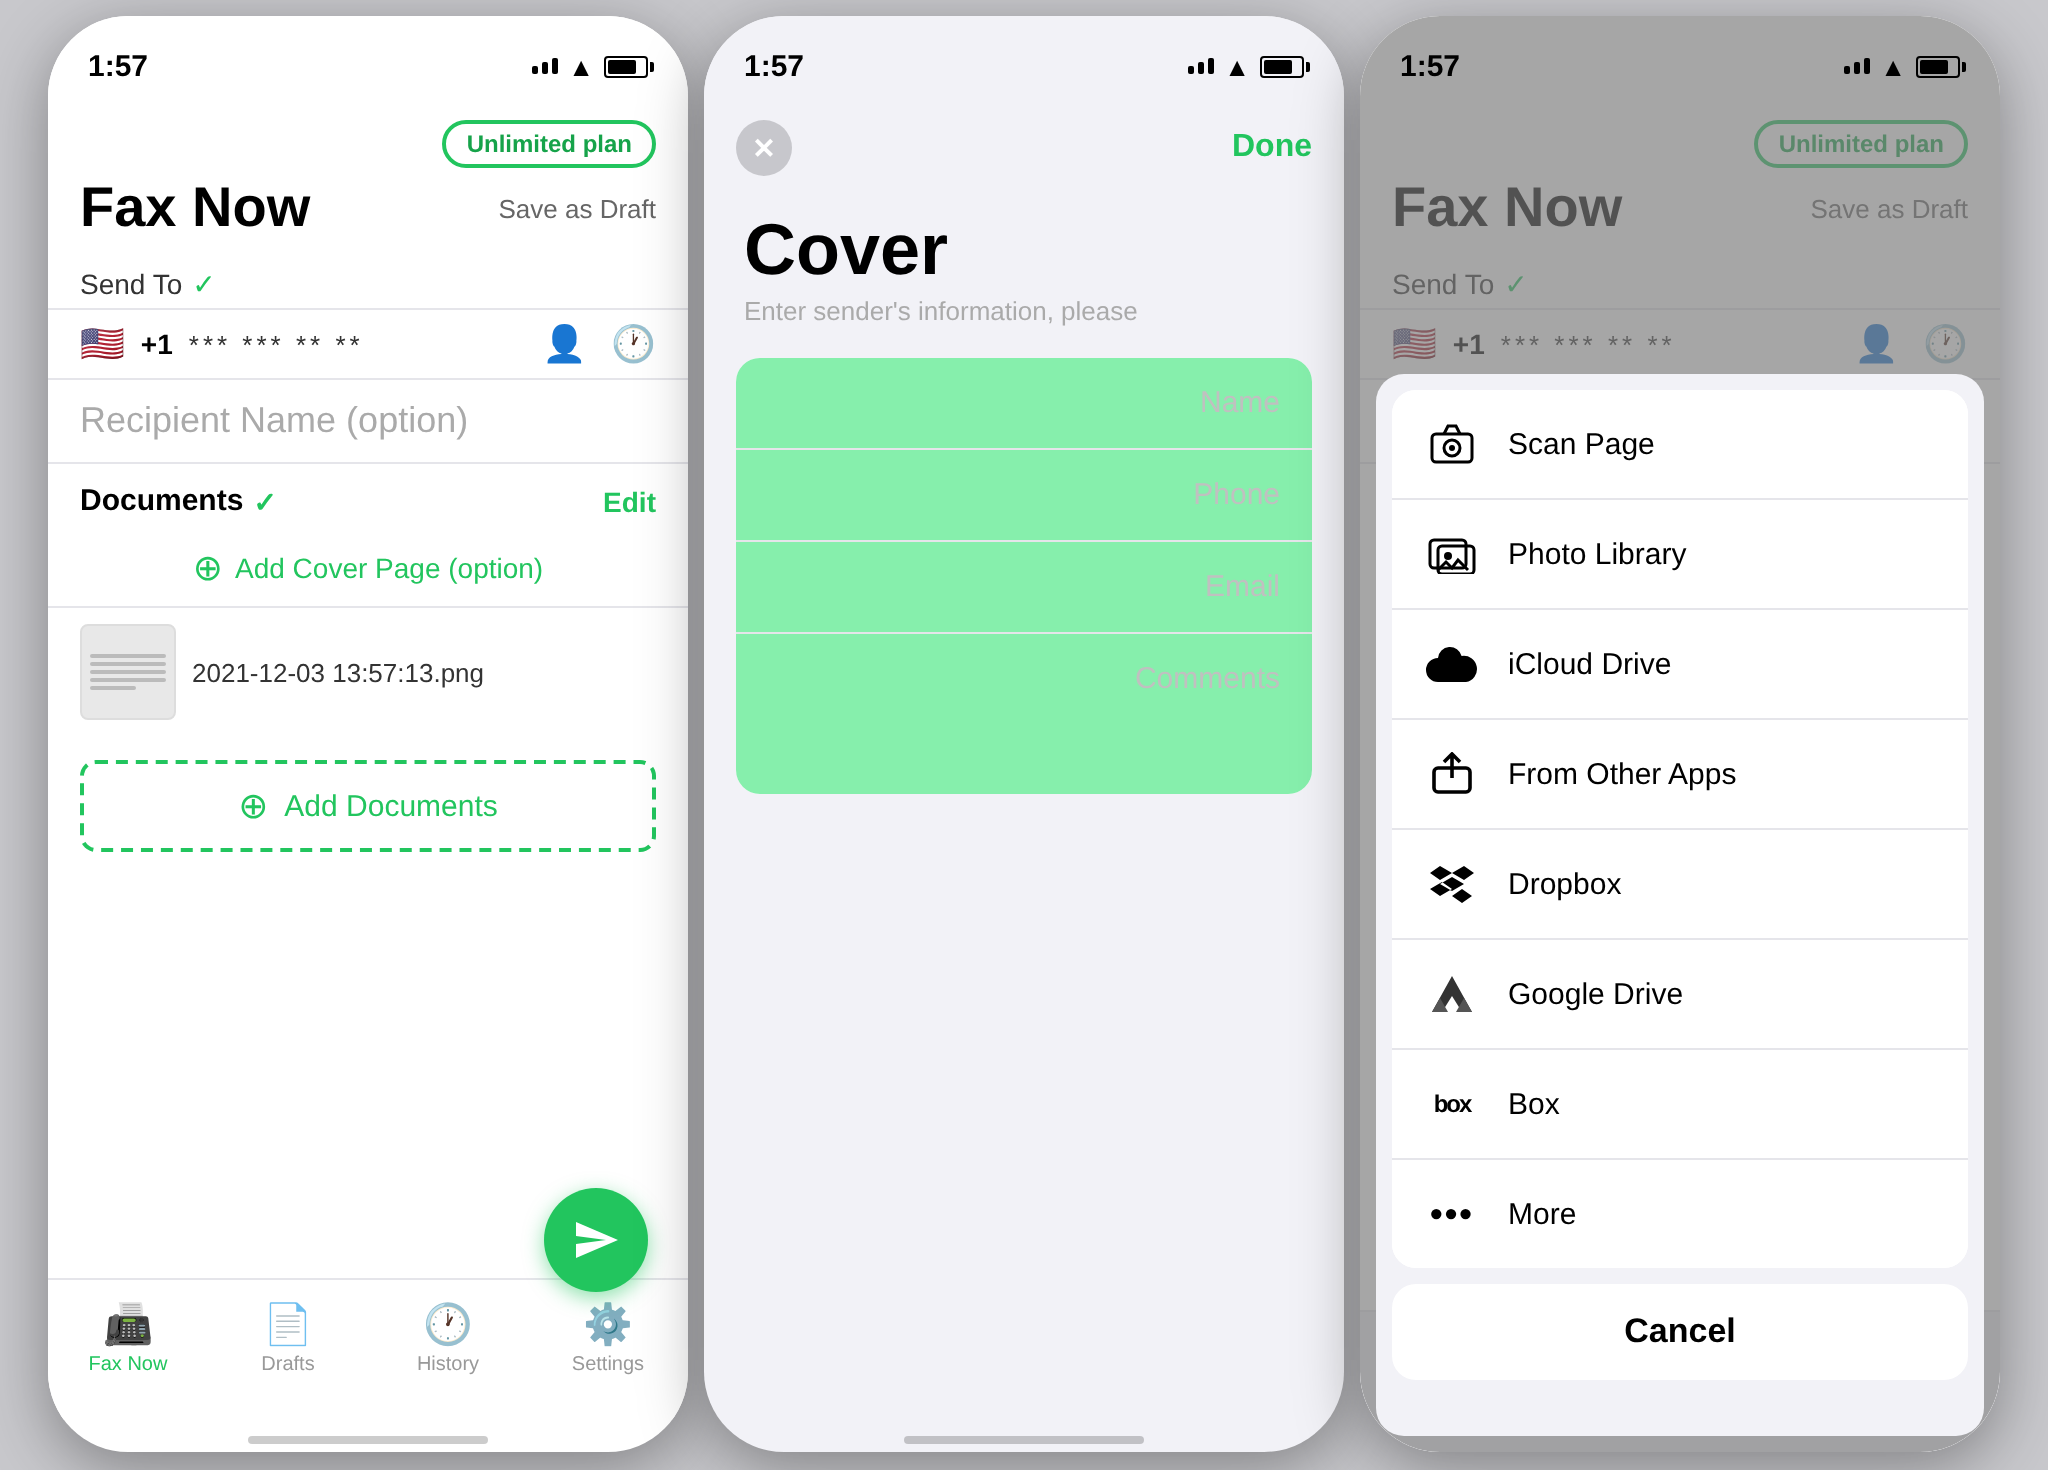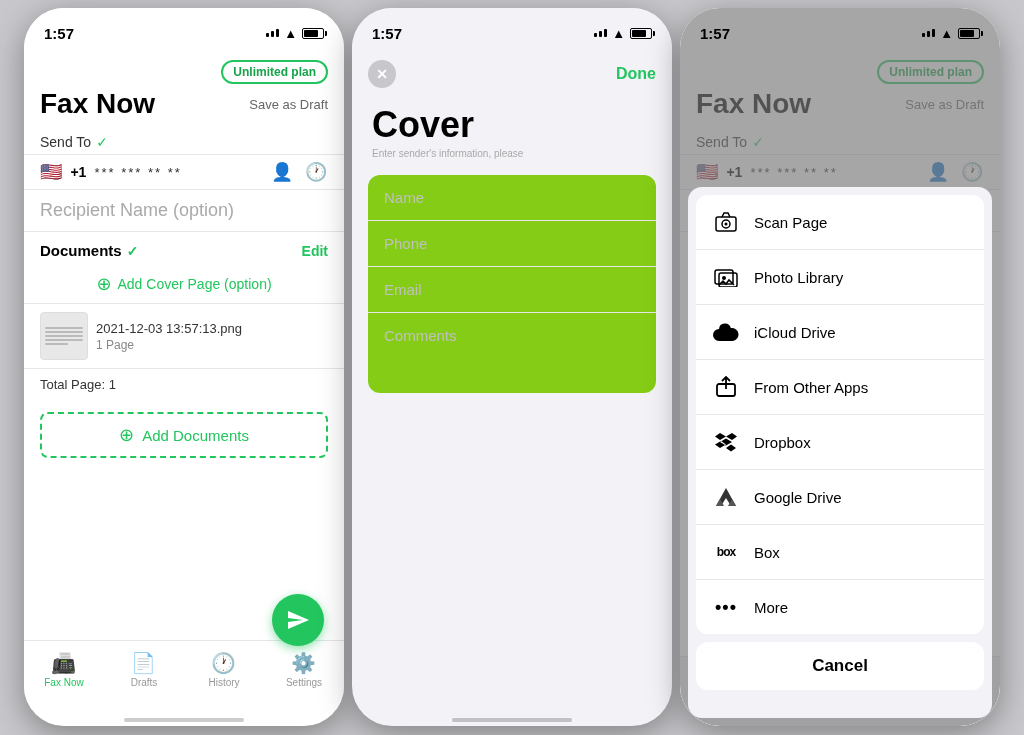--- a/index.html
+++ b/index.html
@@ -260,40 +260,41 @@
       background: #c7c7cc; display: flex; align-items: center; justify-content: center;
       cursor: pointer; font-size: 14px; color: #fff; font-weight: 700;
     }
     .done-btn {
       font-size: 16px; color: #22c55e; font-weight: 600; background: none; border: none; cursor: pointer;
     }
     .cover-title {
       font-size: 36px; font-weight: 800; padding: 4px 20px 2px;
     }
     .cover-subtitle {
-      font-size: 10px; color: #aaa; padding: 0 20px 16px;
+      font-size: 13px; color: #aaa; padding: 0 20px 16px;
     }
     .cover-form {
       display: flex;
       flex-direction: column;
       gap: 0;
       margin: 0 16px;
       background: #fff;
       border-radius: 12px;
       overflow: hidden;
     }
     .cover-input {
       padding: 14px 16px;
       border: none;
       border-bottom: 1px solid #e5e5ea;
       font-size: 15px;
       color: #333;
-      background: #84cc16;
+      background: #86efac;
       outline: none;
       width: 100%;
+      text-align: right;
     }
     .cover-input:last-child { border-bottom: none; }
     .cover-input::placeholder { color: #c0c0c0; }
     .cover-comments {
       min-height: 80px;
       resize: none;
       font-family: inherit;
     }
     .home-indicator {
       width: 120px; height: 4px; background: #000; border-radius: 2px;
@@ -434,25 +435,23 @@
           <div class="doc-thumbnail-lines">
             <div class="doc-line"></div>
             <div class="doc-line"></div>
             <div class="doc-line"></div>
             <div class="doc-line"></div>
             <div class="doc-line" style="width:60%"></div>
           </div>
         </div>
         <div class="doc-info">
           <div class="doc-name">2021-12-03 13:57:13.png</div>
-          <div class="doc-pages">1 Page</div>
-        </div>
-      </div>
-
-      <div class="total-pages">Total Page: 1</div>
+        </div>
+      </div>
+
 
       <button class="add-docs-btn">
         <span style="font-size:18px;">⊕</span>
         <span>Add Documents</span>
       </button>
 
       <div style="flex:1;"></div>
 
       <div class="send-fab">
         <svg viewBox="0 0 24 24" fill="white">

